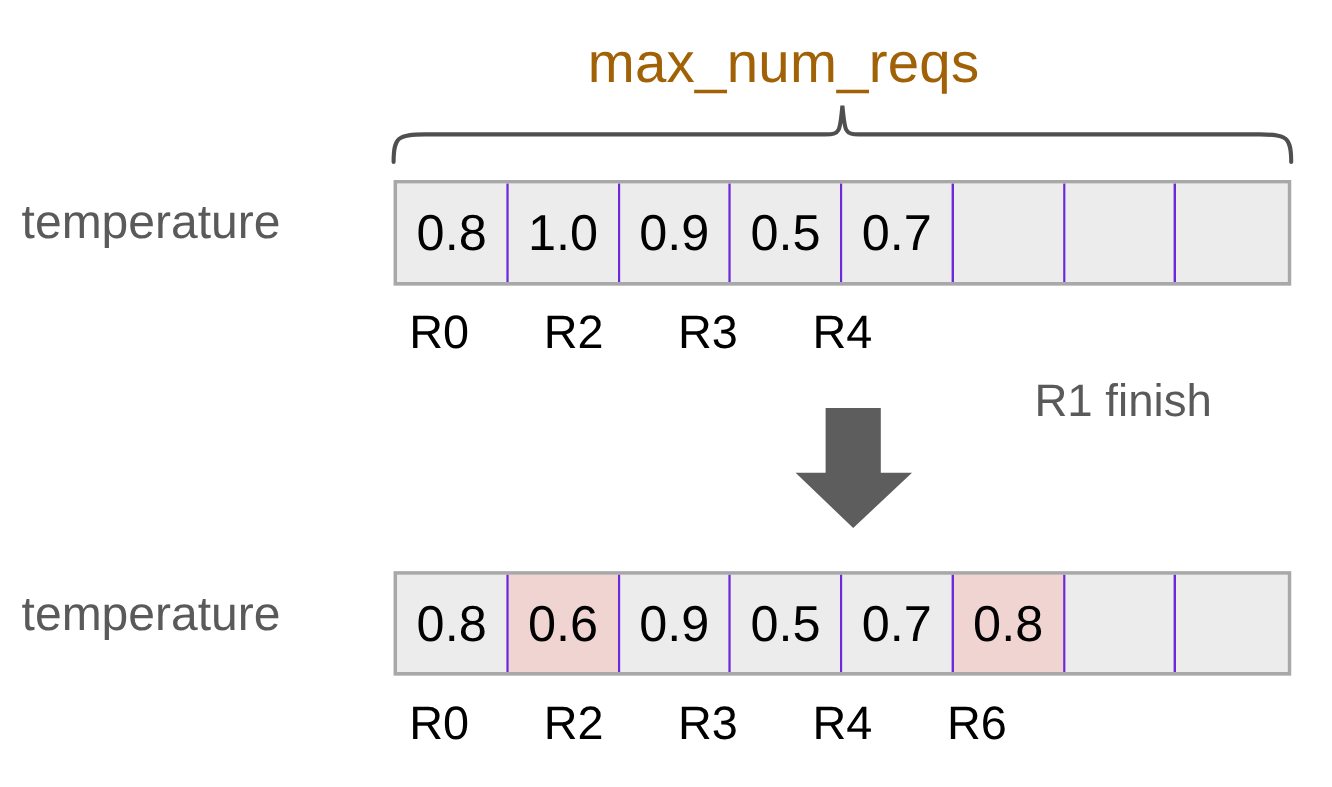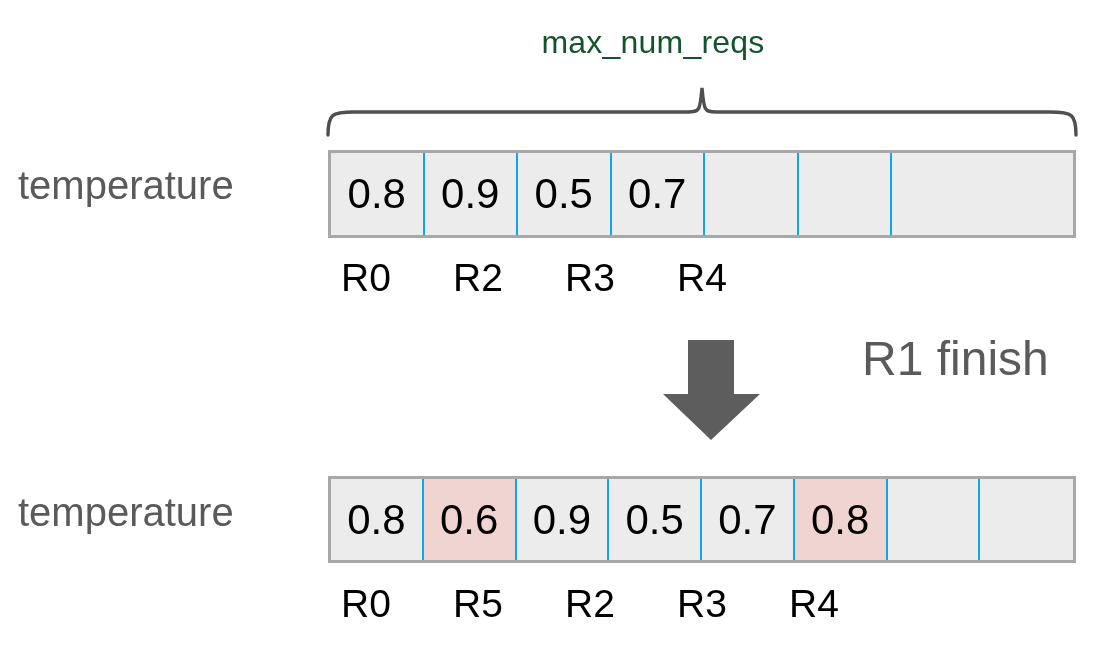--- a/index.html
+++ b/index.html
@@ -9,22 +9,22 @@
     font-family:"Liberation Sans","DejaVu Sans",sans-serif;
     position:relative;
     overflow:hidden;
   }
   .abs{position:absolute;}
 
   
   #title{
     left:0;top:24px;width:1110px;
     text-align:center;
-    color:#14532d;
-    font-size:32px;
+    color:#a16207;
+    font-size:47px;
     letter-spacing:0.2px;
     white-space:nowrap;
   }
   #title-shift{ position:relative; left:98px; display:inline-block;}
 
   
   #brace-svg{left:320px;top:80px;}
 
   
   .row-label{
@@ -39,21 +39,21 @@
   
   .grid{
     display:flex;
     border:3px solid #a8a8a8;
     box-sizing:border-box;
     background:#ececec;
   }
   .cell{
     width:93.5px;
     box-sizing:border-box;
-    border-right:2px solid #0ea5e9;
+    border-right:2px solid #6d28d9;
     background:#ececec;
     display:flex;
     align-items:center;
     justify-content:center;
     font-size:42px;
     color:#000000;
     line-height:1;
   }
   .cell:last-child{border-right:none;}
   .cell.hl{background:#f0d4d2;}
@@ -73,23 +73,23 @@
     white-space:nowrap;
   }
   #rids-top{left:328px;top:258px;width:748px;}
   #rids-bottom{left:328px;top:584px;width:748px;}
 
   
   #arrow-svg{left:660px;top:334px;}
 
   
   #note{
-    left:862px;top:336px;
+    left:862px;top:312px;
     color:#5a5a5a;
-    font-size:48px;
+    font-size:38px;
     line-height:46px;
     white-space:nowrap;
   }
   #note div{text-align:left;}
 </style>
 </head>
 <body>
 
 <div class="abs" id="title">
   <span id="title-shift">max_num_reqs</span>
@@ -97,20 +97,21 @@
 
 <svg class="abs" id="brace-svg" width="770" height="70" viewBox="0 0 770 70">
   <path d="M 8 55 C 8 34, 12 32, 34 32 L 368 32 C 380 32, 380 30, 382 8
            C 384 30, 384 32, 396 32 L 730 32 C 752 32, 756 34, 756 55" fill="none" stroke="#4f4f4f" stroke-width="3.4" stroke-linecap="round"></path>
 </svg>
 
 <div class="abs row-label" id="label-top">temperature</div>
 
 <div class="abs grid" id="grid-top">
   <div class="cell">0.8</div>
+  <div class="cell">1.0</div>
   <div class="cell">0.9</div>
   <div class="cell">0.5</div>
   <div class="cell">0.7</div>
   <div class="cell empty"></div>
   <div class="cell empty"></div>
   <div class="cell empty"></div>
 </div>
 
 <div class="abs rids" id="rids-top">
   <div class="rid">R0</div>
@@ -138,19 +139,19 @@
   <div class="cell">0.9</div>
   <div class="cell">0.5</div>
   <div class="cell">0.7</div>
   <div class="cell hl">0.8</div>
   <div class="cell empty"></div>
   <div class="cell empty"></div>
 </div>
 
 <div class="abs rids" id="rids-bottom">
   <div class="rid">R0</div>
-  <div class="rid">R5</div>
   <div class="rid">R2</div>
   <div class="rid">R3</div>
   <div class="rid">R4</div>
+  <div class="rid">R6</div>
   <div class="rid"></div>
   <div class="rid"></div>
 </div>
 
 </body></html>

